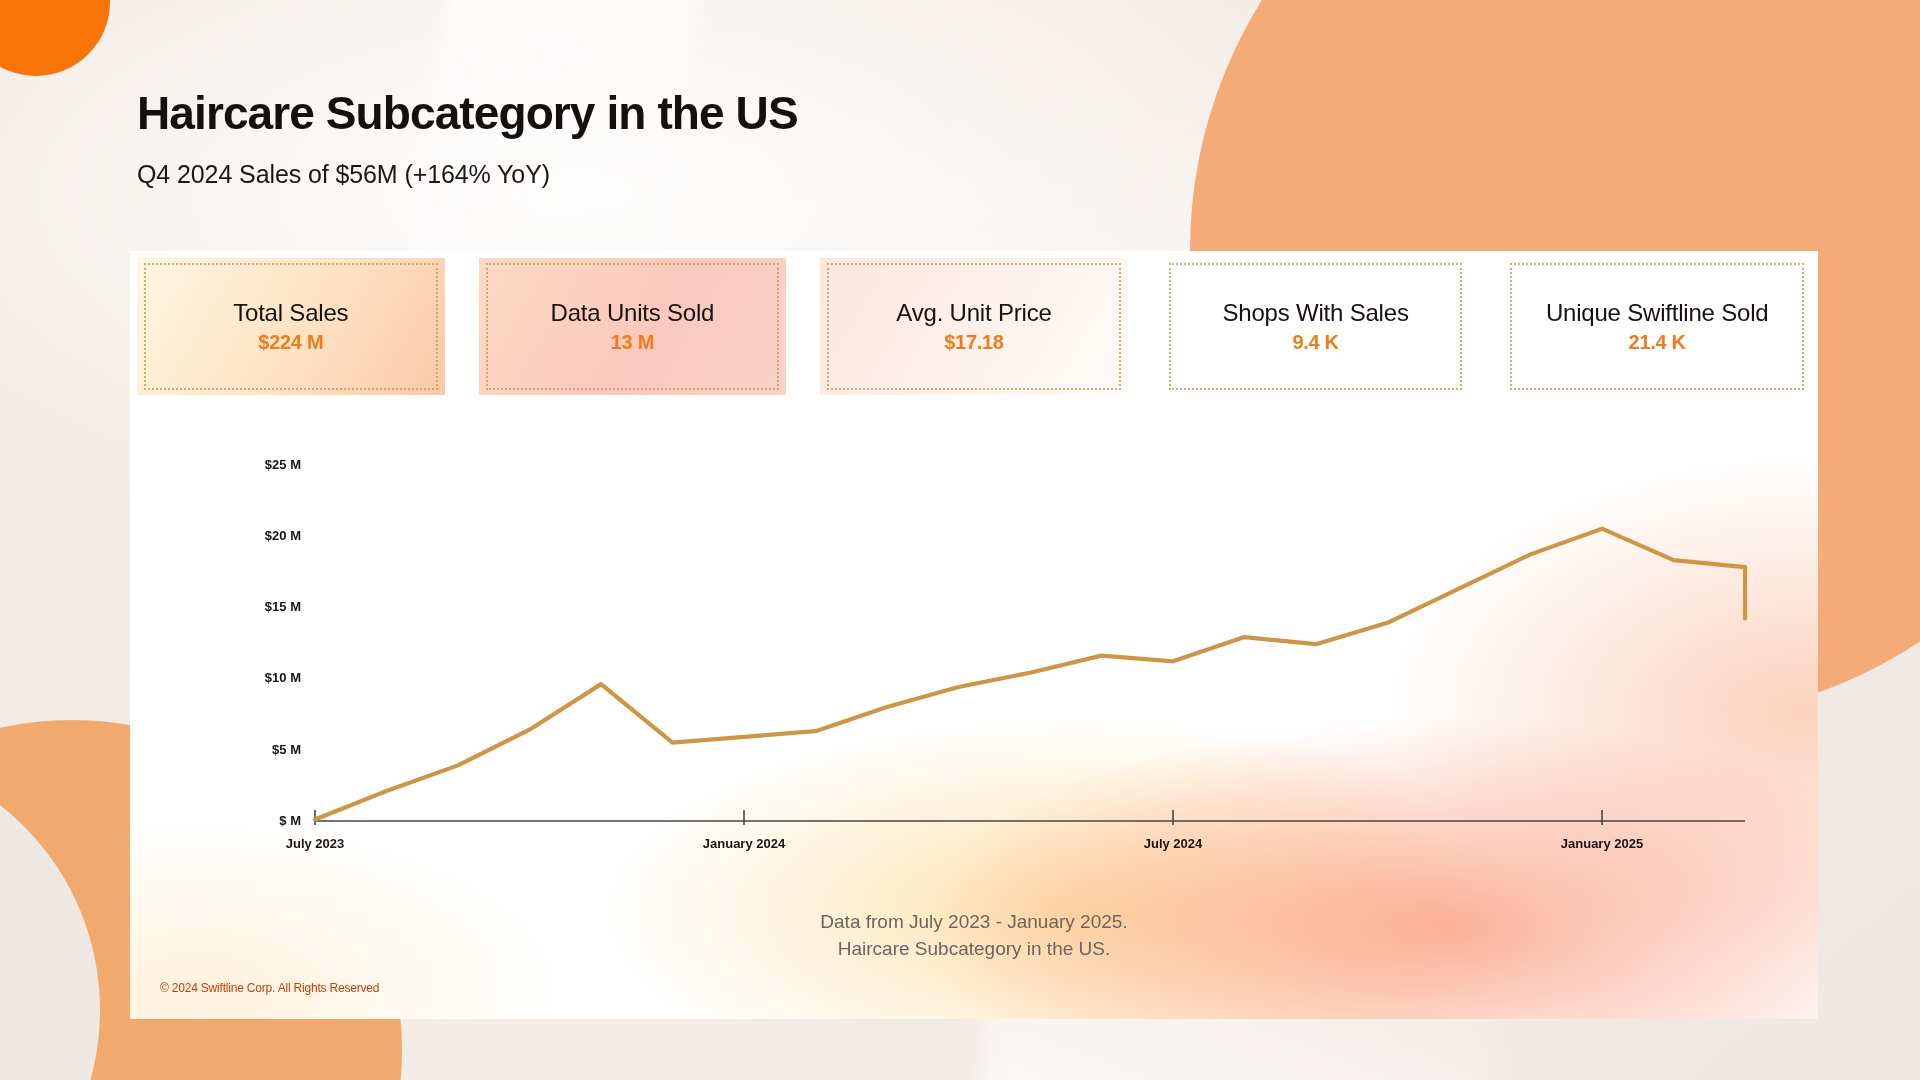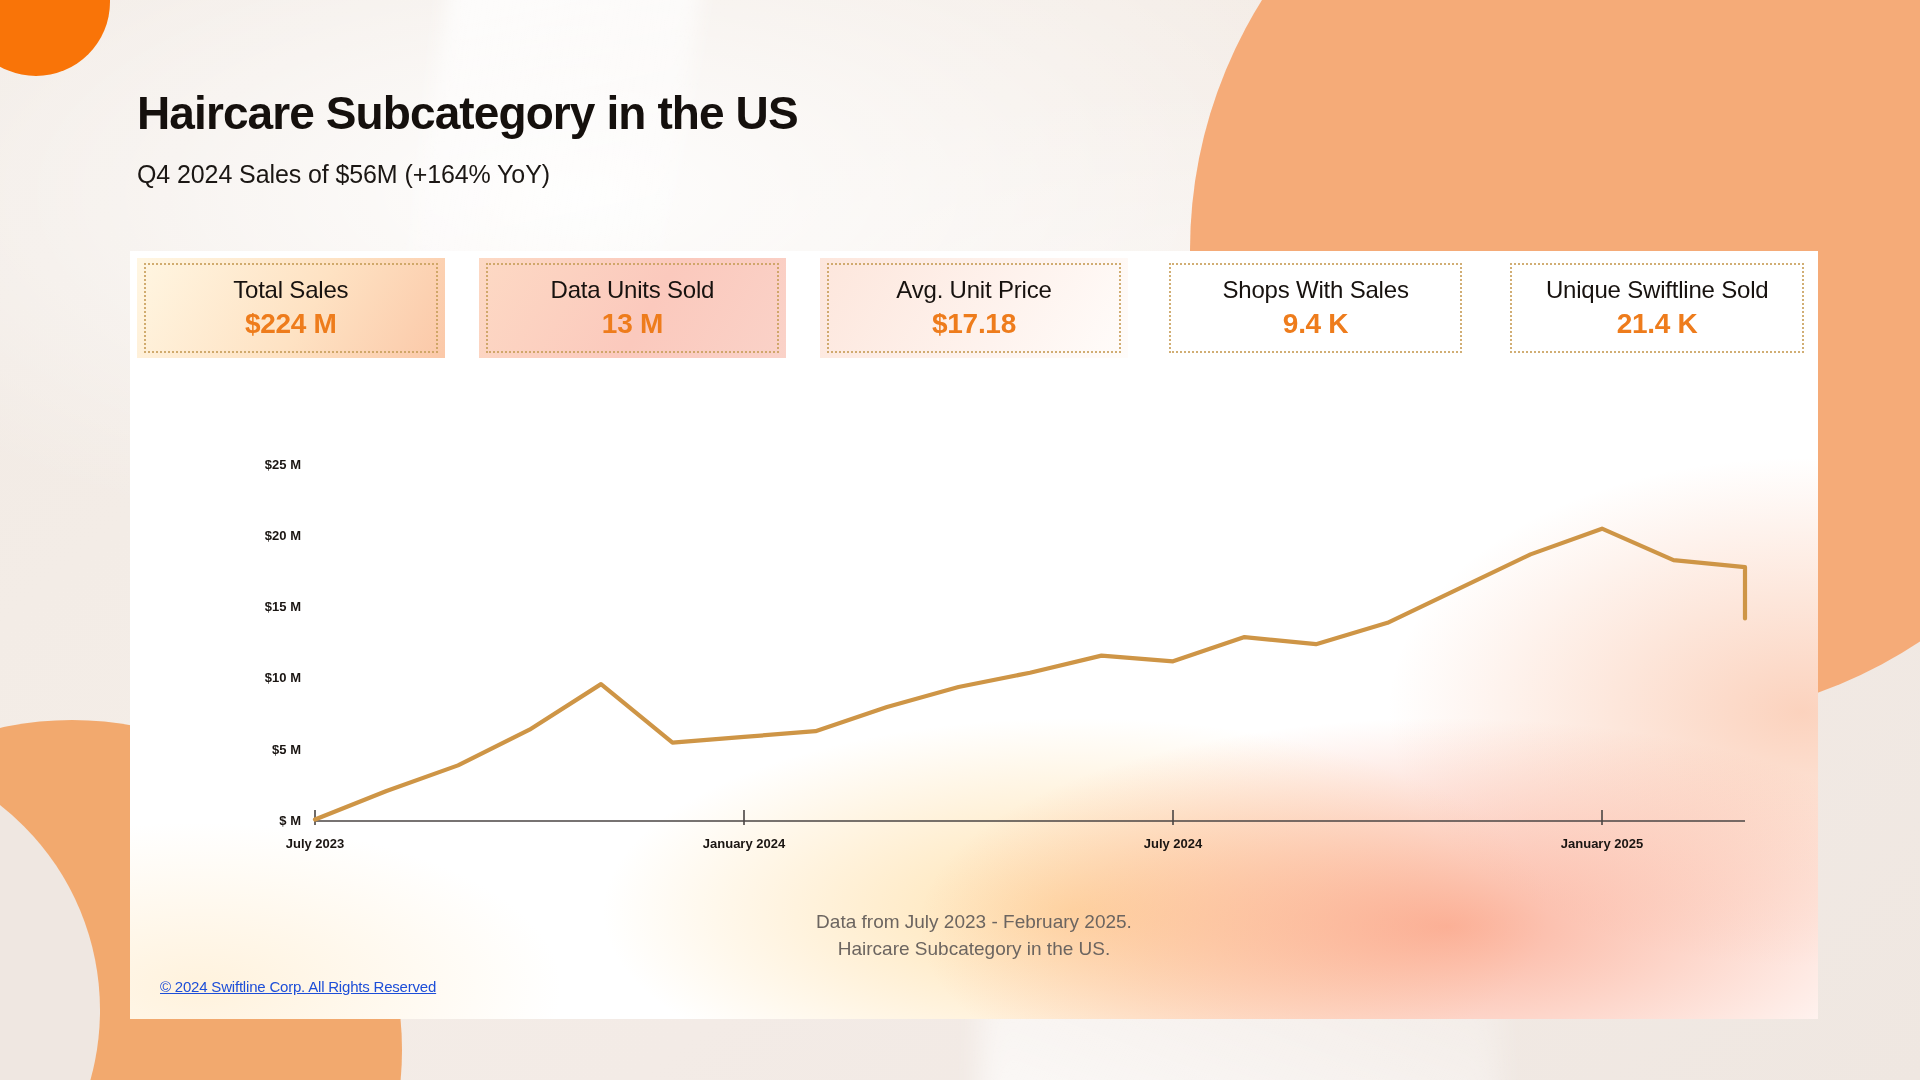--- a/index.html
+++ b/index.html
@@ -74,56 +74,56 @@
       radial-gradient(ellipse 34% 46% at 99% 60%, rgba(247,156,110,.45) 0%, rgba(247,156,110,0) 72%),
       radial-gradient(ellipse 30% 30% at 4% 96%, rgba(255,223,170,.40) 0%, rgba(255,223,170,0) 72%);
   }
 
   
   #kpi-strip {
     position:absolute; left:0; top:0; width:100%;
     display:flex; gap:34px; padding:7px 7px 0 7px; z-index:3;
   }
   .kpi-card {
-    flex:1; height:100px; position:relative;
+    flex:1; height:137px; position:relative;
     display:flex; flex-direction:column; align-items:center; justify-content:center;
   }
   .kpi-tint { position:absolute; inset:0; }
   .kpi-card:nth-child(1) .kpi-tint{ background:linear-gradient(120deg,#FFF6E2 0%,#FEE2C3 55%,#FBC8A8 100%); }
   .kpi-card:nth-child(2) .kpi-tint{ background:linear-gradient(120deg,#FDD9C4 0%,#FBC9BD 55%,#FAD2C8 100%); }
   .kpi-card:nth-child(3) .kpi-tint{ background:linear-gradient(120deg,#FDE6DC 0%,#FEF3EE 60%,#FFFCFA 100%); }
   .kpi-card:nth-child(4) .kpi-tint{ background:#FFFFFF; }
   .kpi-card:nth-child(5) .kpi-tint{ background:#FFFFFF; }
   .kpi-dash {
     position:absolute; left:7px; right:7px; top:5px; bottom:5px;
     border:2px dotted #C9A05C; opacity:.85;
   }
   .kpi-label {
     position:relative; font-size:24px; color:#17120F;
     font-weight:400; letter-spacing:-.2px; margin-bottom:4px;
   }
   .kpi-value {
-    position:relative; font-size:28px; font-weight:700;
+    position:relative; font-size:20px; font-weight:700;
     color:#EE7C1C; letter-spacing:-.3px;
   }
 
   
   #chart-area { position:absolute; left:0; top:150px; width:100%; height:560px; z-index:3; }
   #chart-svg { position:absolute; inset:0; width:100%; height:100%; }
   .ytick-label { font-size:13px; font-weight:700; fill:#1A1512; font-family:"Liberation Sans", sans-serif; }
   .xtick-label { font-size:13px; font-weight:700; fill:#1A1512; font-family:"Liberation Sans", sans-serif; }
 
   
   #chart-caption {
     position:absolute; left:0; right:0; bottom:56px; z-index:5;
     text-align:center; font-size:19px; color:#6C6560; line-height:1.42;
   }
   #copyright {
     position:absolute; left:30px; bottom:24px; z-index:5;
-    font-size:15px; color:#1d4ed8; letter-spacing:-.2px;text-decoration:underline;
+    font-size:12px; color:#c2410c; letter-spacing:-.2px;
   }
 </style>
 </head>
 <body>
 
 <div id="bg">
   <div class="bg-paper"></div>
   <div class="blob-right"></div>
   <div class="blob-botleft-outer"></div>
   <div class="blob-botleft-inner"></div>
@@ -192,18 +192,18 @@
           <text x="1043" y="447" text-anchor="middle" class="xtick-label">July 2024</text>
           <line x1="1472" x2="1472" y1="409" y2="424" stroke="#4A4543" stroke-width="1.6"></line>
           <text x="1472" y="447" text-anchor="middle" class="xtick-label">January 2025</text>
         </g>
       <line id="x-axis-line" stroke="#4A4543" stroke-width="1.6" x1="185" x2="1615" y1="420" y2="420"></line>
       <polyline id="series-line" fill="none" stroke-width="4.2" stroke-linejoin="round" stroke-linecap="round" points="185,418.5740740740741 256.5,390.05555555555554 328,364.3888888888889 399.5,328.74074074074076 471,283.1111111111111 542.5,341.5740740740741 614,335.8703703703704 685.5,330.1666666666667 757,305.9259259259259 828.5,285.96296296296293 900,271.7037037037037 971.5000000000001,254.59259259259258 1043,260.2962962962963 1114.5,236.05555555555554 1186,243.1851851851852 1257.5,221.79629629629628 1329,187.57407407407405 1400.5,153.35185185185185 1472,127.68518518518516 1543.5,159.05555555555554 1615,166.18518518518516 1615,217.51851851851853" stroke="#CE9546"></polyline>
     </svg>
   </div>
 
   <div id="chart-caption">
-    <div>Data from July 2023 - February 2025.</div>
+    <div>Data from July 2023 - January 2025.</div>
     <div>Haircare Subcategory in the US.</div>
   </div>
 
   <div id="copyright">© 2024 Swiftline Corp. All Rights Reserved</div>
 </div>
 
 </body></html>

